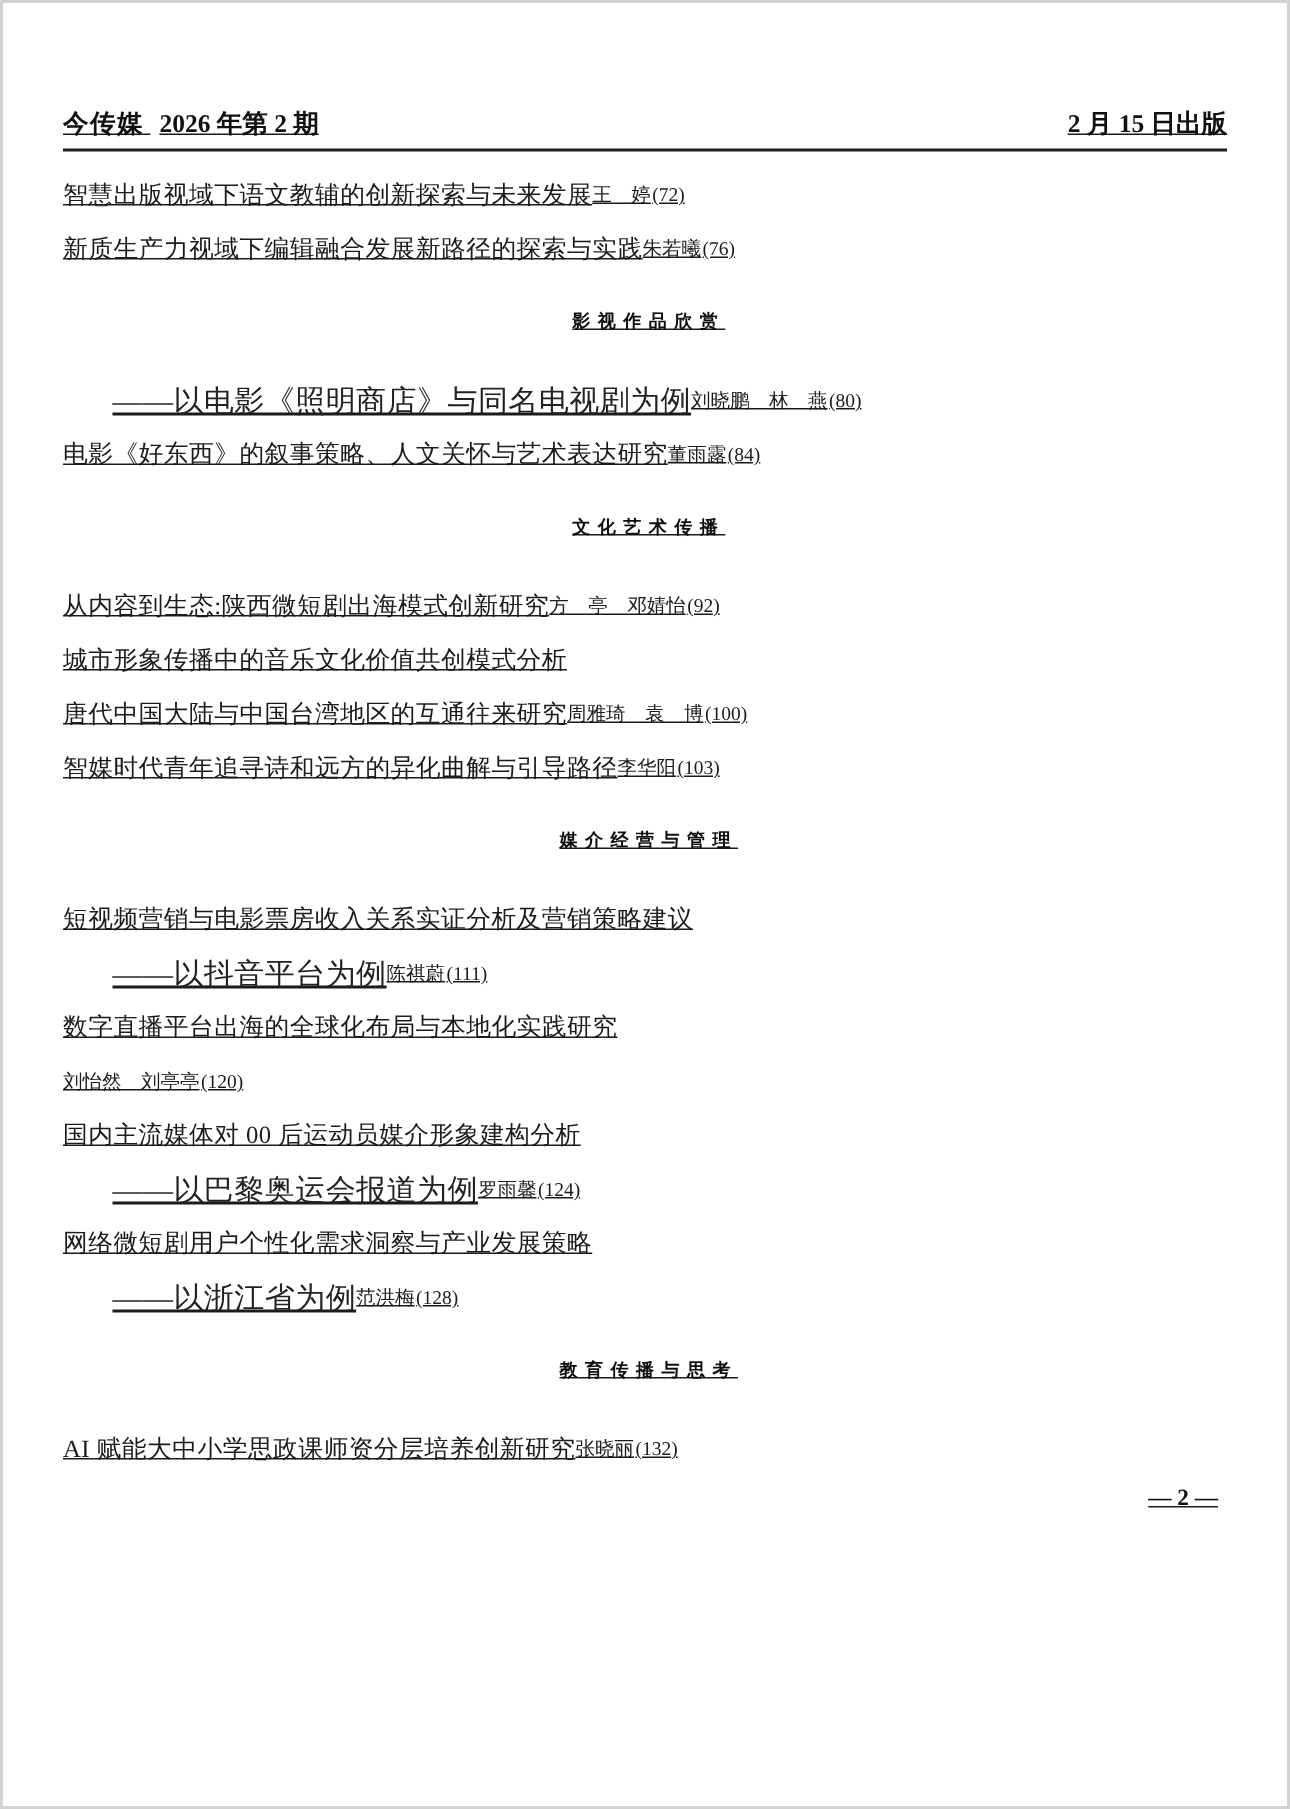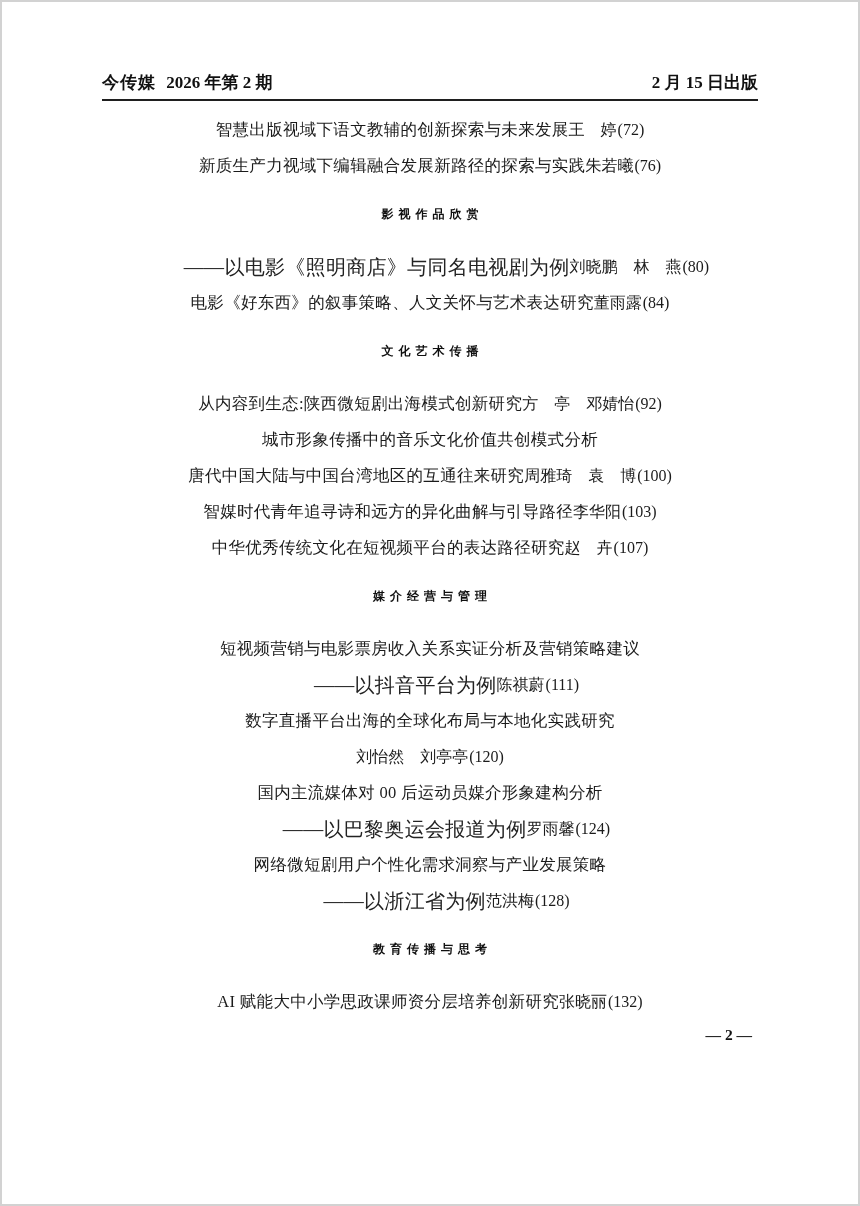--- a/index.html
+++ b/index.html
@@ -7,42 +7,42 @@
     position:relative;
     width:860px; height:1206px;
     margin:0 auto;
     background:#ffffff;
     border:2px solid #d2d2d2;
     box-sizing:border-box;
     font-family:"Liberation Serif", serif;
     color:#1b1b1b;
     overflow:hidden;
   }
-  .content { padding:0 100px; }
+  .content { padding:0 40px;text-decoration:underline; }
 
   
   .running-head {
     display:flex; justify-content:space-between; align-items:baseline;
     padding-top:71px;
     font-weight:bold; font-size:17px; line-height:20px;
     color:#111;
   }
   .brand { font-family:"Liberation Sans", sans-serif; letter-spacing:1px; }
   .issue { margin-left:6px; }
   .head-rule { border-bottom:2px solid #1f1f1f; margin-top:6px; }
 
   
   .toc { margin-top:11px; }
   .row {
     height:36px;
-    display:flex; justify-content:center; align-items:center;
+    display:flex; justify-content:flex-start; align-items:center;
   }
   .title { font-size:16.5px; letter-spacing:0.3px; white-space:nowrap; }
   .row.sub .title { padding-left:33px; font-size:20px; color:#222; }
-  .byline { font-size:16px; white-space:nowrap; color:#1b1b1b; }
+  .byline { font-size:13px; white-space:nowrap; color:#1b1b1b; }
   .byline .authors { margin-right:1px; }
   .section-heading {
     height:37px; line-height:37px;
     margin:12px 0 16px;
     text-align:center; text-indent:5px;
     font-weight:bold; font-size:12px; letter-spacing:5px;
     color:#0f0f0f;
   }
 
   
@@ -97,24 +97,20 @@
           <span class="title">城市形象传播中的音乐文化价值共创模式分析</span>
         </div>
         <div class="row">
           <span class="title">唐代中国大陆与中国台湾地区的互通往来研究</span>
           <span class="byline"><span class="authors">周雅琦　袁　博</span><span class="pageref">(100)</span></span>
         </div>
         <div class="row">
           <span class="title">智媒时代青年追寻诗和远方的异化曲解与引导路径</span>
           <span class="byline"><span class="authors">李华阳</span><span class="pageref">(103)</span></span>
         </div>
-        <div class="row">
-          <span class="title">中华优秀传统文化在短视频平台的表达路径研究</span>
-          <span class="byline"><span class="authors">赵　卉</span><span class="pageref">(107)</span></span>
-        </div>
         <div class="section-heading">媒介经营与管理</div>
         <div class="row title-only">
           <span class="title">短视频营销与电影票房收入关系实证分析及营销策略建议</span>
         </div>
         <div class="row sub">
           <span class="title subtitle">——以抖音平台为例</span>
           <span class="byline"><span class="authors">陈祺蔚</span><span class="pageref">(111)</span></span>
         </div>
         <div class="row title-only">
           <span class="title">数字直播平台出海的全球化布局与本地化实践研究</span>

